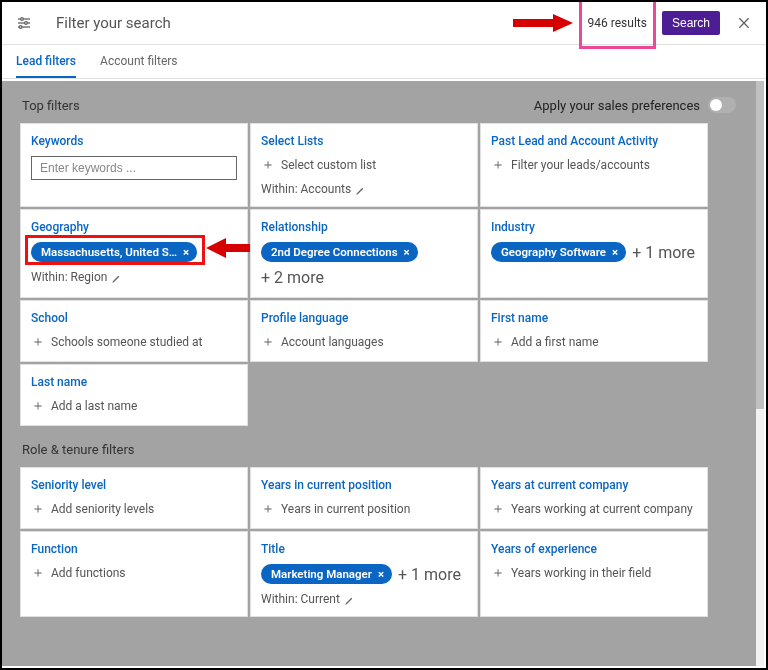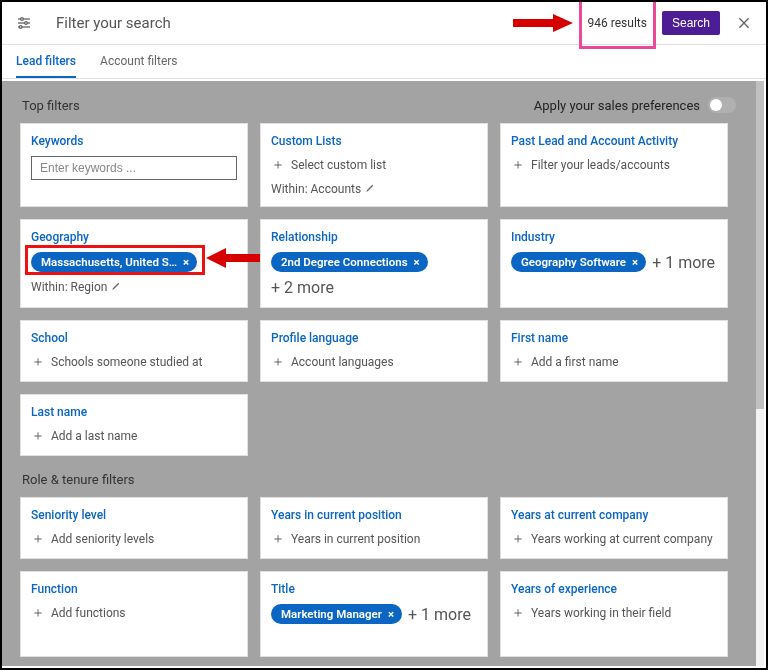--- a/index.html
+++ b/index.html
@@ -109,21 +109,21 @@
     width: 28px; height: 16px; border-radius: 8px;
     background: #b0b0b0; position: relative; cursor: pointer;
   }
   .toggle::after {
     content: ""; position: absolute; width: 12px; height: 12px;
     border-radius: 50%; background: #fff; top: 2px; left: 2px;
   }
   .grid {
     display: flex;
     flex-wrap: wrap;
-    gap: 12px;
+    gap: 2px;
     padding: 0 18px;
   }
   .card {
     background: #fff;
     border: 1px solid #e0e0e0;
     width: 228px;
     min-height: 58px;
     padding: 10px 10px;
     position: relative;
   }
@@ -138,21 +138,21 @@
     border: 1px solid #666;
     height: 24px;
     padding: 0 8px;
     font-size: 12px;
   }
   .kw-input::placeholder { color:#888; font-style: normal; }
   .add-row {
     display:flex; align-items:center; gap:6px; color:#555; font-size:12px;
   }
   .plus { font-size:14px; color:#666; }
-  .within { color:#555; font-size:12px; margin-top:8px; display:flex; align-items:flex-start; gap:4px;}
+  .within { color:#555; font-size:12px; margin-top:8px; display:flex; align-items:flex-end; gap:4px;}
   .pencil { width:11px; height:11px; fill:#666; }
   .pill-row { display:flex; flex-wrap:wrap; align-items:center; gap:6px; }
   .pill {
     background:#0a66c2; color:#fff; border-radius:12px;
     padding:3px 8px 3px 10px; font-size:11.5px; font-weight:600;
     display:flex; align-items:center; gap:6px; white-space:nowrap;
     cursor: pointer;
   }
   .pill .px { font-weight:700; }
   .more { color:#555; font-size:16px;}
@@ -224,21 +224,21 @@
     </div>
 
     <div class="grid">
 
       <div class="card" style="min-height:58px">
         <div class="card-title">Keywords</div>
         <input class="kw-input" placeholder="Enter keywords ..." style="">
       </div>
 
       <div class="card">
-        <div class="card-title">Custom Lists</div>
+        <div class="card-title">Select Lists</div>
         <div class="add-row">
           <span class="plus">＋</span>
           <span>Select custom list</span>
         </div>
         <div class="within">
           <span>Within: Accounts</span>
           <svg class="pencil" viewBox="0 0 24 24">
               <path d="M3 21l3-1 12-12-2-2L4 18l-1 3zM16 5l2 2"></path>
             </svg>
         </div>
@@ -370,20 +370,26 @@
 
       <div class="card" style="min-height:86px">
         <div class="card-title">Title</div>
         <div class="pill-row">
           <div class="pill">
             <span>Marketing Manager</span>
             <span class="px">×</span>
           </div>
           <span class="more">+ 1 more</span>
         </div>
+        <div class="within">
+          <span>Within: Current</span>
+          <svg class="pencil" viewBox="0 0 24 24">
+              <path d="M3 21l3-1 12-12-2-2L4 18l-1 3zM16 5l2 2"></path>
+            </svg>
+        </div>
       </div>
 
       <div class="card">
         <div class="card-title">Years of experience</div>
         <div class="add-row">
           <span class="plus">＋</span>
           <span>Years working in their field</span>
         </div>
       </div>
     </div>

